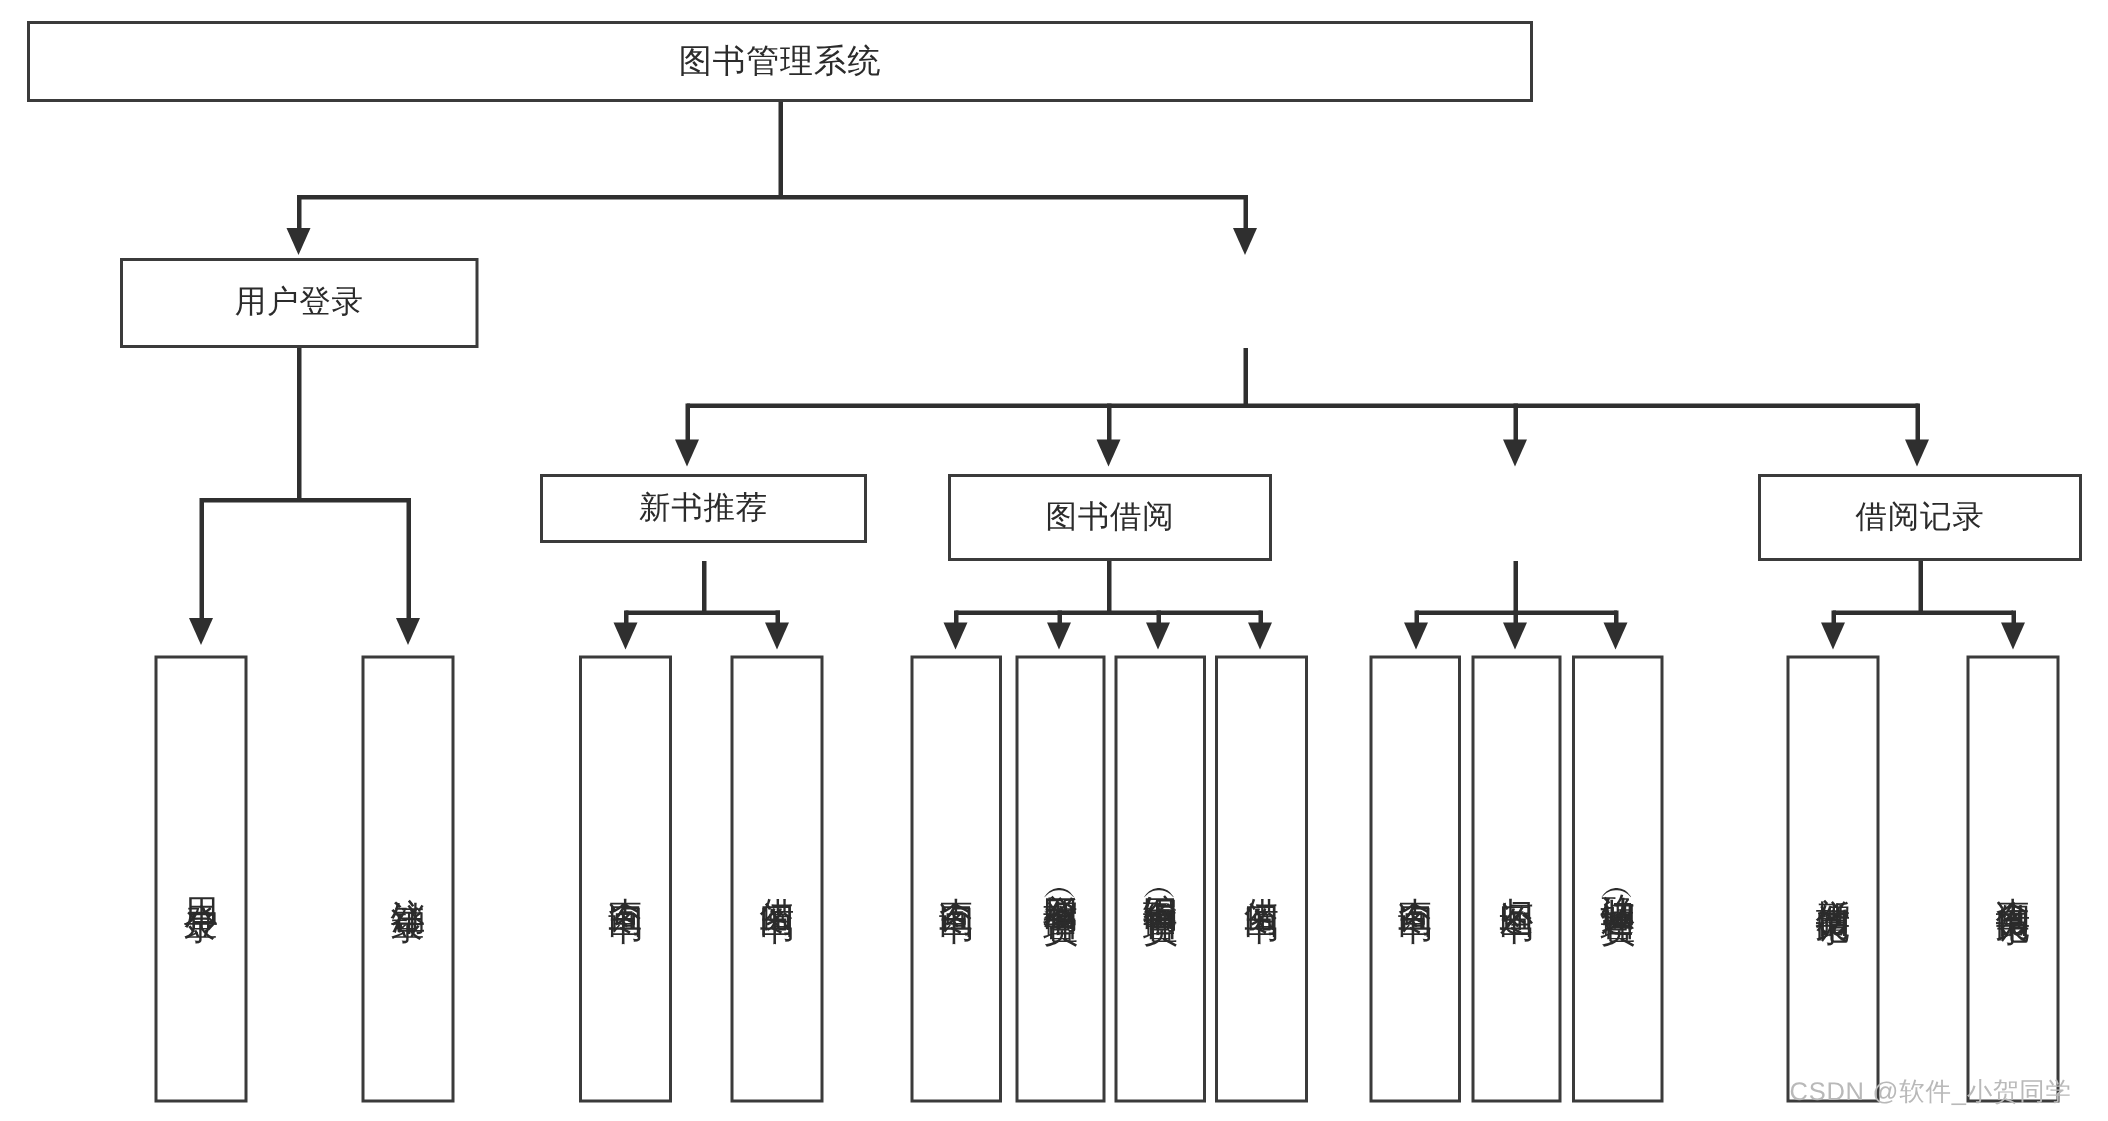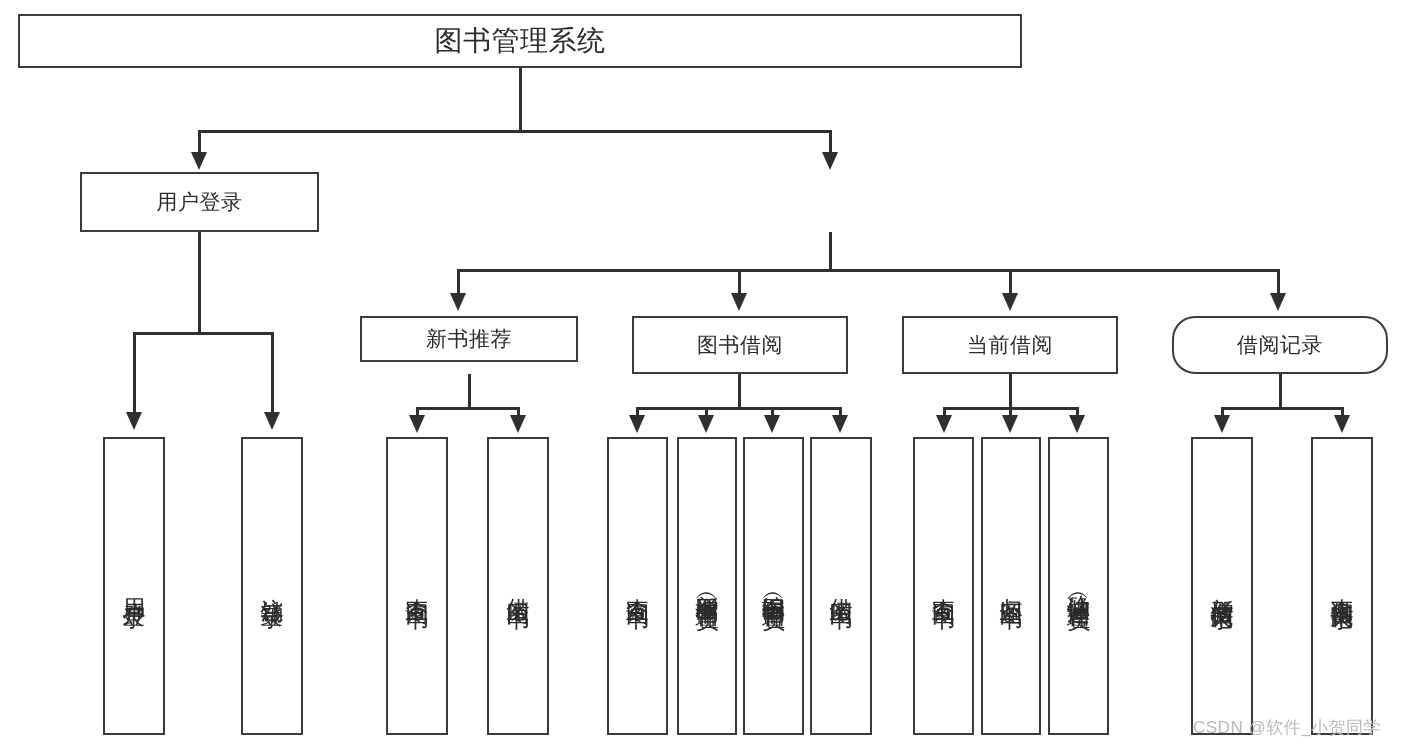--- a/index.html
+++ b/index.html
@@ -32,21 +32,21 @@
     display: block;
     text-align: center;
     line-height: 1.12;
     letter-spacing: 0.5px;
   }
   
   .node.horiz .label {
     font-size: 21px;
     writing-mode: horizontal-tb;
   }
-  .node.root .label { font-size: 28px; }
+  .node.root .label { font-size: 22px; }
   
   .node.vert {
     align-items: center;
     justify-content: center;
   }
   .node.vert .label {
     writing-mode: vertical-rl;
     text-orientation: upright;
     font-size: 23px;
     line-height: 1.0;
@@ -119,24 +119,21 @@
   <div class="arrow" style="left:1002px; top:293px;"></div>
   <div class="line vline" style="left:1277px; top:269px; height:26px;"></div>
   <div class="arrow" style="left:1270px; top:293px;"></div>
 
   <div class="node horiz" style="left:360px; top:316px; width:218px; height:46px;">
     <span class="label">新书推荐</span>
   </div>
   <div class="node horiz" style="left:632px; top:316px; width:216px; height:58px;">
     <span class="label">图书借阅</span>
   </div>
-  <div class="node horiz" style="left:902px; top:316px; width:216px; height:58px;">
-    <span class="label">当前借阅</span>
-  </div>
-  <div class="node horiz" style="left:1172px; top:316px; width:216px; height:58px;border-radius:23px;">
+  <div class="node horiz" style="left:1172px; top:316px; width:216px; height:58px;">
     <span class="label">借阅记录</span>
   </div>
 
   <div class="line vline" style="left:468px; top:374px; height:36px;"></div>
   <div class="line hline" style="left:417px; top:407px; width:103px;"></div>
   <div class="line vline" style="left:416px; top:407px; height:12px;"></div>
   <div class="arrow" style="left:409px; top:415px;"></div>
   <div class="line vline" style="left:517px; top:407px; height:12px;"></div>
   <div class="arrow" style="left:510px; top:415px;"></div>
 

